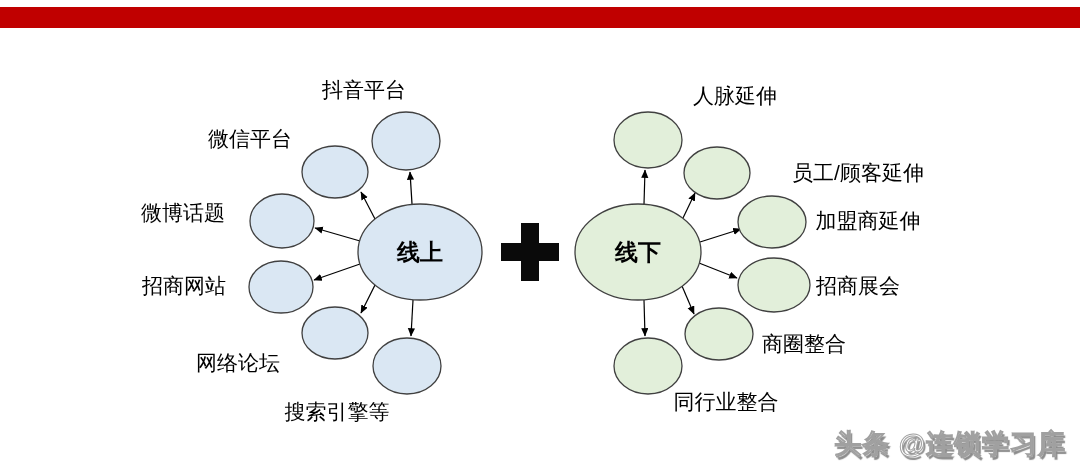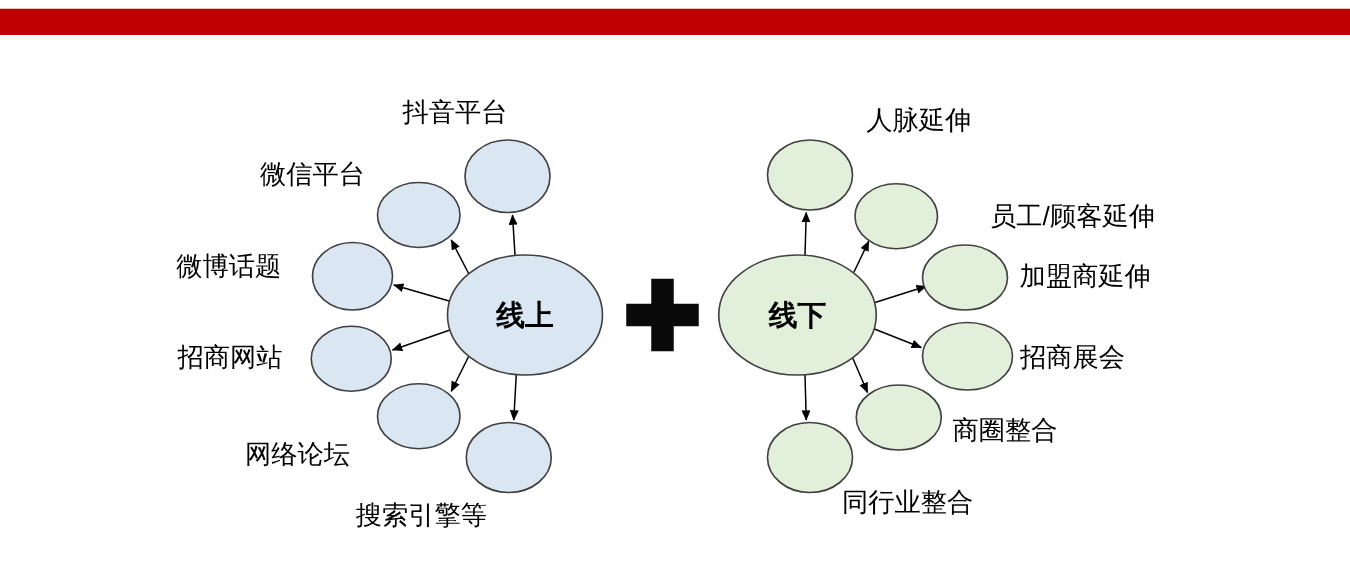--- a/index.html
+++ b/index.html
@@ -114,14 +114,15 @@
 
       <text class="node-label" x="735" y="103" text-anchor="middle">人脉延伸</text>
       <text class="node-label" x="858" y="180" text-anchor="middle">员工/顾客延伸</text>
       <text class="node-label" x="868" y="228" text-anchor="middle">加盟商延伸</text>
       <text class="node-label" x="858" y="293" text-anchor="middle">招商展会</text>
       <text class="node-label" x="804" y="351" text-anchor="middle">商圈整合</text>
       <text class="node-label" x="726" y="409" text-anchor="middle">同行业整合</text>
     </g>
   </svg>
 
+  <div class="watermark">头条 @连锁学习库</div>
 
 </div>
 
 </body></html>

